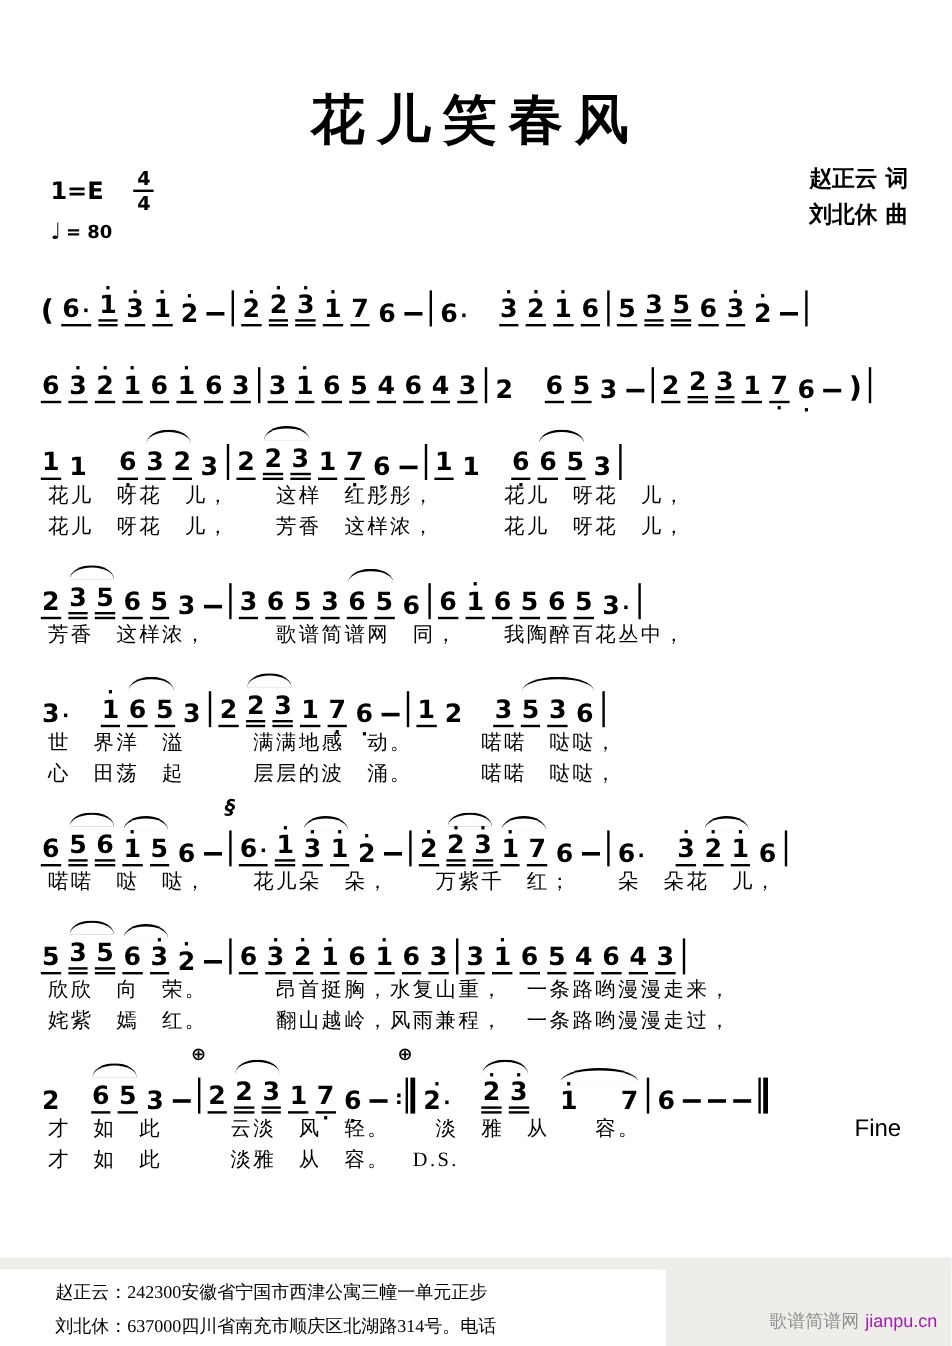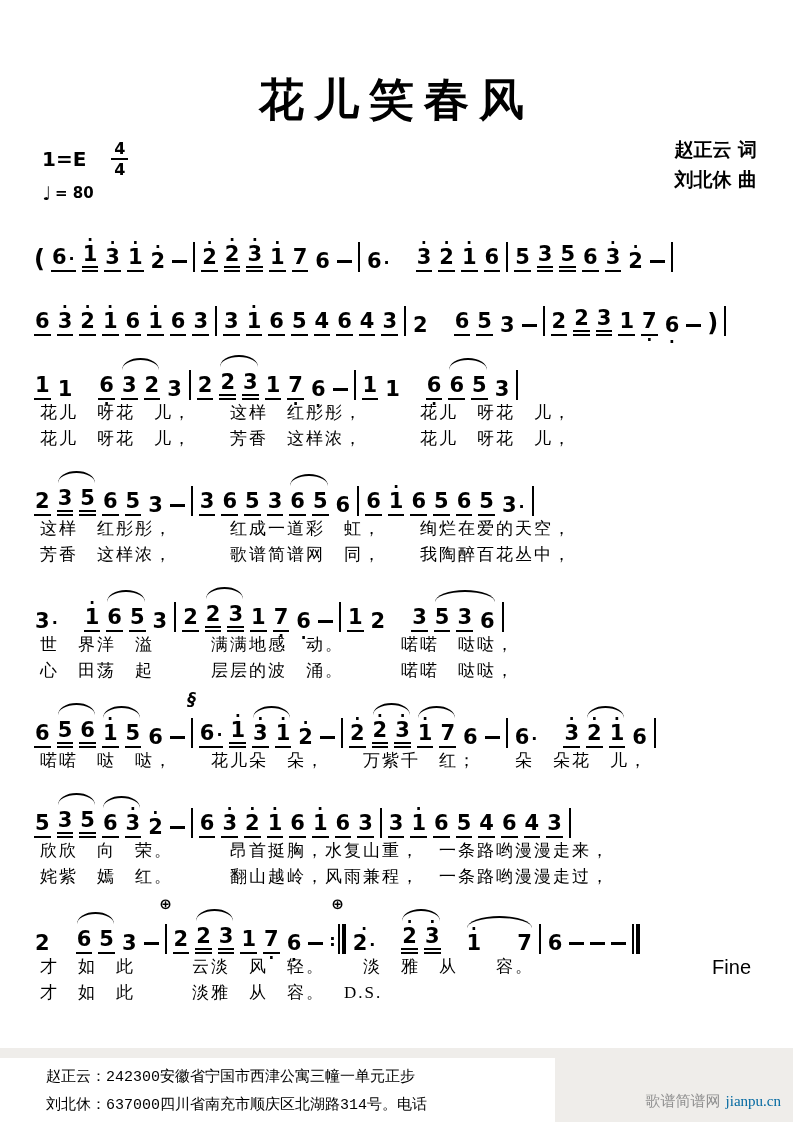--- a/index.html
+++ b/index.html
@@ -47,21 +47,21 @@
   .mark.segno{font-style:italic;font-size:17px}
   .mark.coda{font-size:15px}
   .rep-dots{font-size:16px;font-weight:900;margin-bottom:5px;line-height:1}
 
   .lyric{display:flex;font-size:17px;line-height:26px;letter-spacing:2px;padding-left:6px;
          font-family:"Liberation Serif",serif}
   .lyric .right{margin-left:auto;letter-spacing:0;font-size:20px;font-family:"Liberation Sans",sans-serif;padding-right:8px;align-self:flex-end}
 
   .band{position:absolute;left:0;top:1048px;width:793px;height:10px;background:#efedea}
   .corner{position:absolute;right:0;top:1048px;width:238px;height:74px;background:#efedea}
-  .contacts{position:absolute;left:46px;top:1064px;font-size:15px;line-height:28px;font-family:Liberation Mono, monospace}
+  .contacts{position:absolute;left:46px;top:1064px;font-size:15px;line-height:28px;font-family:Liberation Serif, serif}
   .watermark{position:absolute;right:12px;top:1092px;font-size:15px;color:#8f8f8f;font-family:"Liberation Serif",serif}
   .watermark .domain{margin-left:5px;font-family:"Liberation Sans",sans-serif}
 </style>
 </head>
 <body>
 
 <div class="title">花儿笑春风</div>
 
 <div class="meta">
   <div class="keyblock">
@@ -220,23 +220,20 @@
         <span class="note u1">6</span>
         <span class="note u1"><span class="dot-a">·</span>1</span>
         <span class="note u1">6</span>
         <span class="note u1">5</span>
         <span class="note u1">6</span>
         <span class="note u1">5</span>
         <span class="note">3<span class="aug">·</span></span>
         <span class="bar"></span>
       </div>
       <div class="lyric">
-        <span class="ltext">这样　红彤彤，　　　红成一道彩　虹，　　绚烂在爱的天空，</span>
-      </div>
-      <div class="lyric">
         <span class="ltext">芳香　这样浓，　　　歌谱简谱网　同，　　我陶醉百花丛中，</span>
       </div>
     </div>
     <div class="system">
       <div class="notes-row">
         <span class="note">3<span class="aug">·</span></span>
         <span class="spacer"></span>
         <span class="note u1"><span class="dot-a">·</span>1</span>
         <span class="slur">
           <span class="note u1">6</span>
@@ -427,14 +424,14 @@
 
 <div class="band"></div>
 <div class="corner"></div>
 
 <div class="contacts">
   <div>赵正云：242300安徽省宁国市西津公寓三幢一单元正步</div>
   <div>刘北休：637000四川省南充市顺庆区北湖路314号。电话</div>
 </div>
 
 <div class="watermark">
-  <span>歌谱简谱网</span><span class="domain" style="color: #0369a1; font-family: Liberation Serif, serif;">jianpu.cn</span>
+  <span>歌谱简谱网</span><span class="domain" style="color: #a21caf;">jianpu.cn</span>
 </div>
 
 </body></html>

